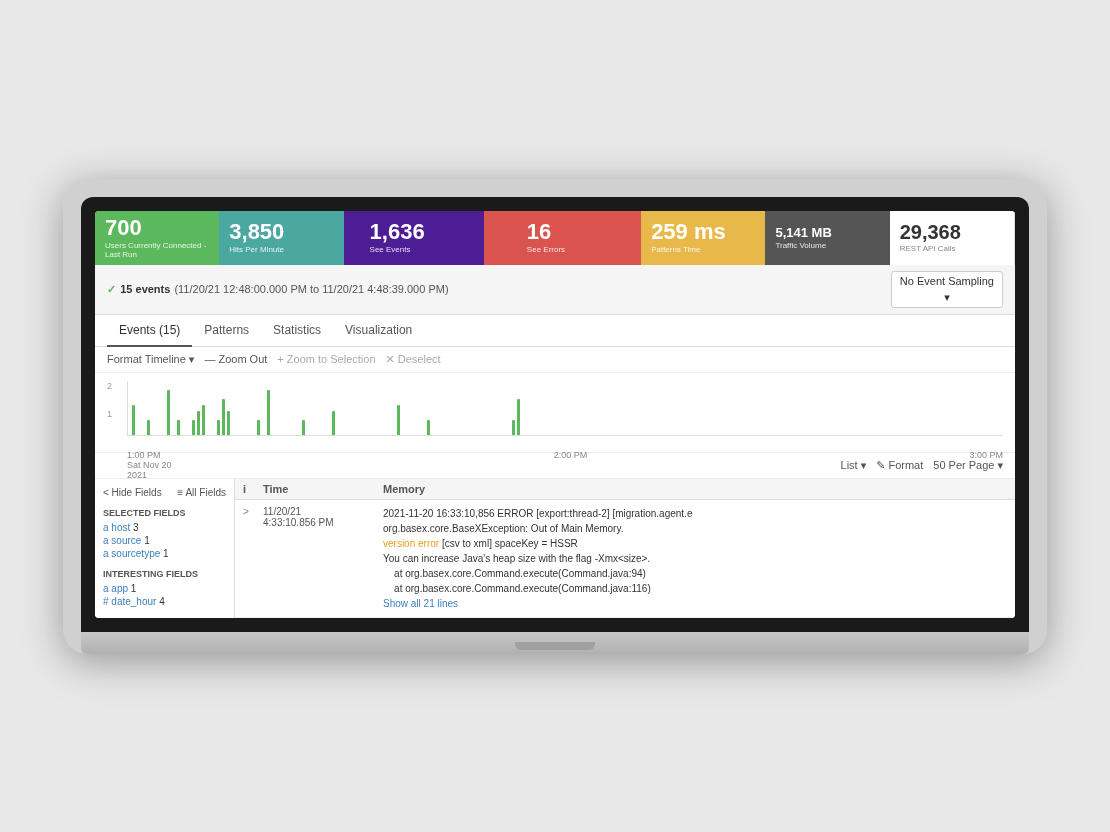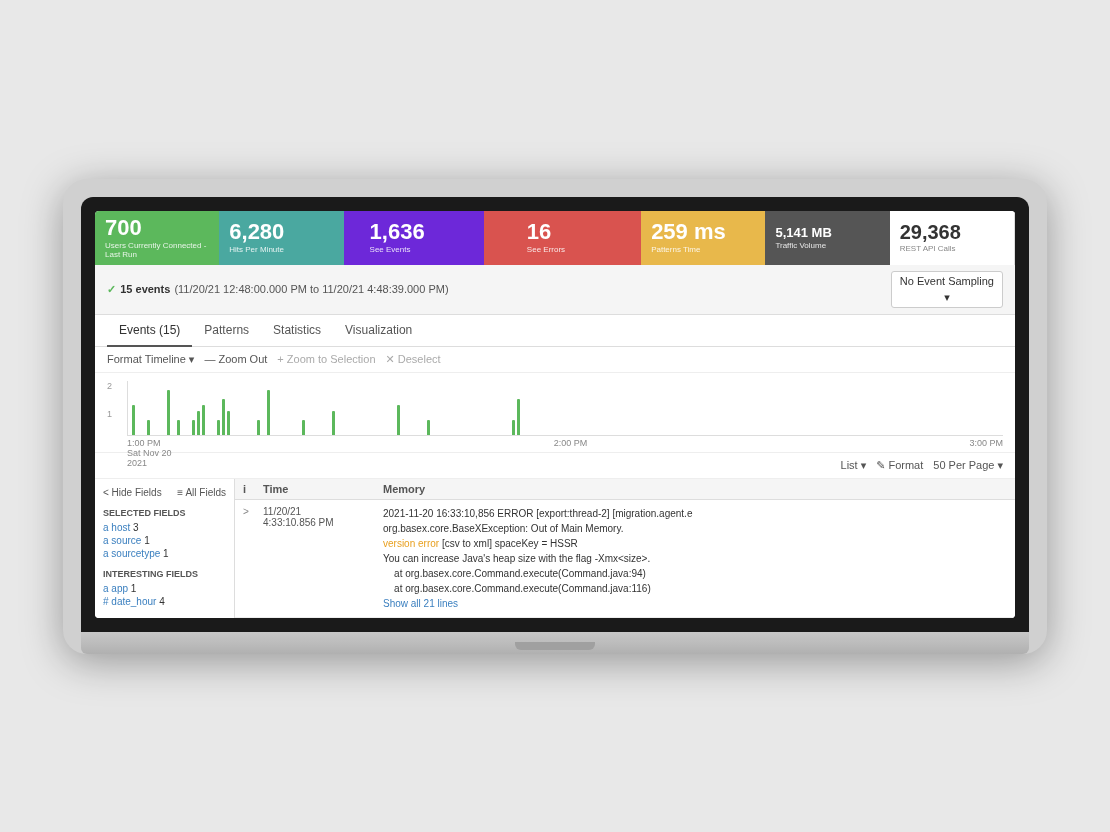--- a/index.html
+++ b/index.html
@@ -68,21 +68,21 @@
       display: flex;
       flex-direction: column;
       justify-content: center;
       align-items: flex-start;
       padding: 4px 10px;
       flex: 1;
     }
 
     .metric-card.green { background: #5cb85c; }
     .metric-card.teal { background: #4aa8a0; }
-    .metric-card.orange { background: #6d28d9; padding-left: 26px; }
+    .metric-card.orange { background: #4c1d95; padding-left: 26px; }
     .metric-card.red { background: #d9534f; padding-left: 43px; }
     .metric-card.yellow { background: #e8b84b; }
     .metric-card.dark { background: #555; }
     .metric-card.white { background: #fff; border-right: 1px solid #ddd; }
 
     .metric-value {
       font-size: 22px;
       font-weight: bold;
       color: #fff;
       line-height: 1;
@@ -226,21 +226,21 @@
       width: 3px;
       border-radius: 1px 1px 0 0;
     }
 
     .timeline-labels {
       display: flex;
       justify-content: space-between;
       margin-left: 20px;
       font-size: 9px;
       color: #888;
-      margin-top: 2px;
+      margin-top: 14px;
     }
 
     
     .list-controls {
       padding: 6px 12px;
       display: flex;
       align-items: center;
       gap: 10px;
       background: #fff;
       border-bottom: 1px solid #eee;
@@ -356,21 +356,21 @@
     <div class="laptop-screen">
 
       <div class="dashboard">
 
         <div class="metrics-bar">
           <div class="metric-card green">
             <div class="metric-value">700</div>
             <div class="metric-label">Users Currently Connected - Last Run</div>
           </div>
           <div class="metric-card teal">
-            <div class="metric-value">6,280</div>
+            <div class="metric-value">3,850</div>
             <div class="metric-label">Hits Per Minute</div>
           </div>
           <div class="metric-card orange">
             <div class="metric-value">1,636</div>
             <div class="metric-label">See Events</div>
           </div>
           <div class="metric-card red">
             <div class="metric-value">16</div>
             <div class="metric-label">See Errors</div>
           </div>

